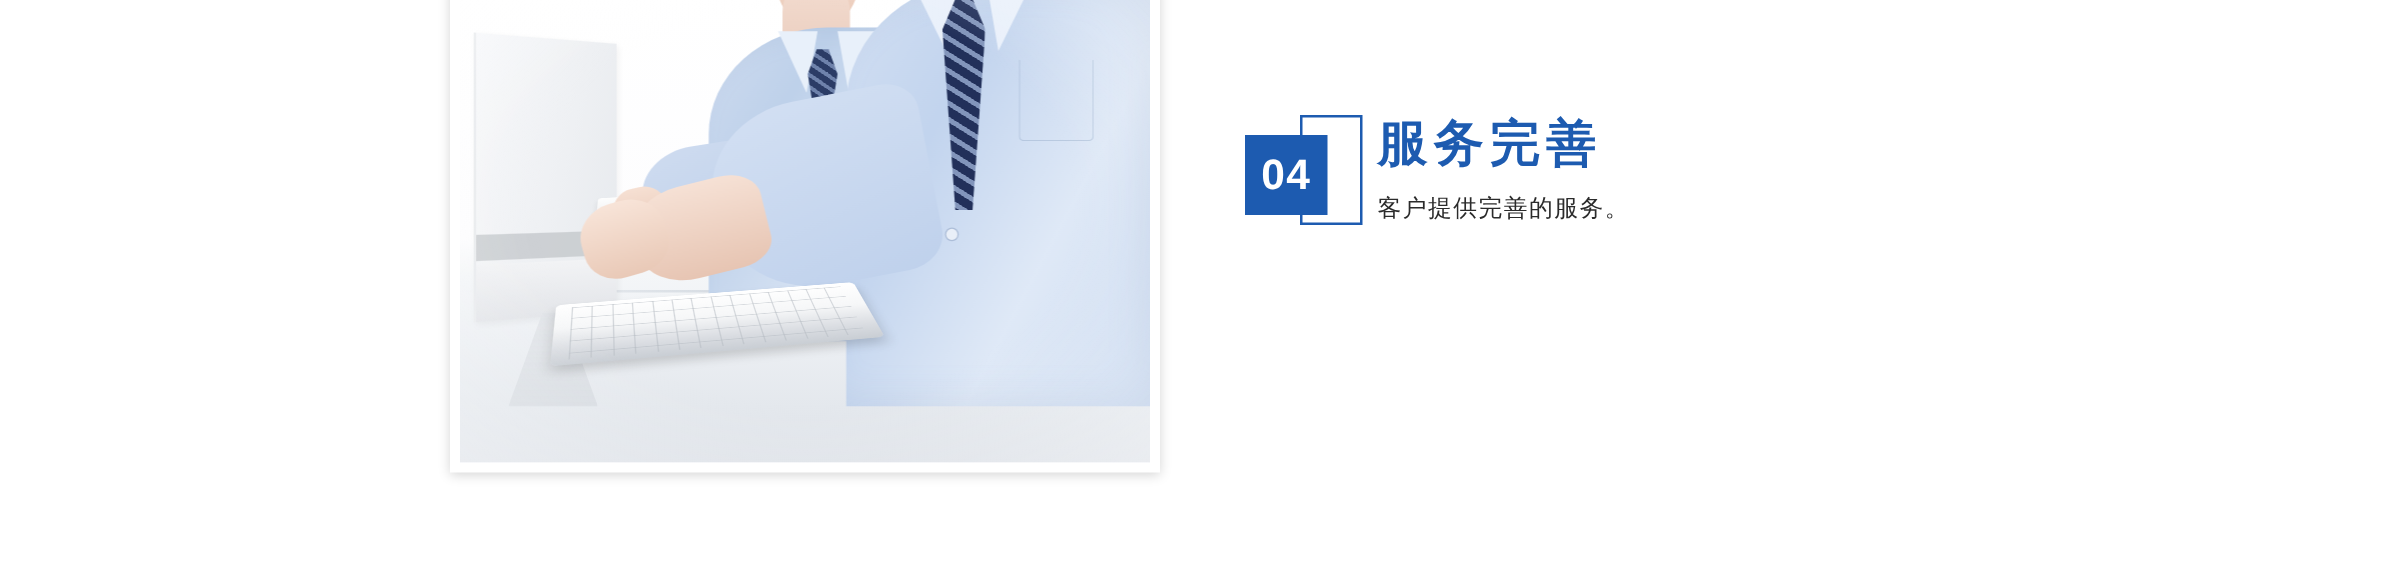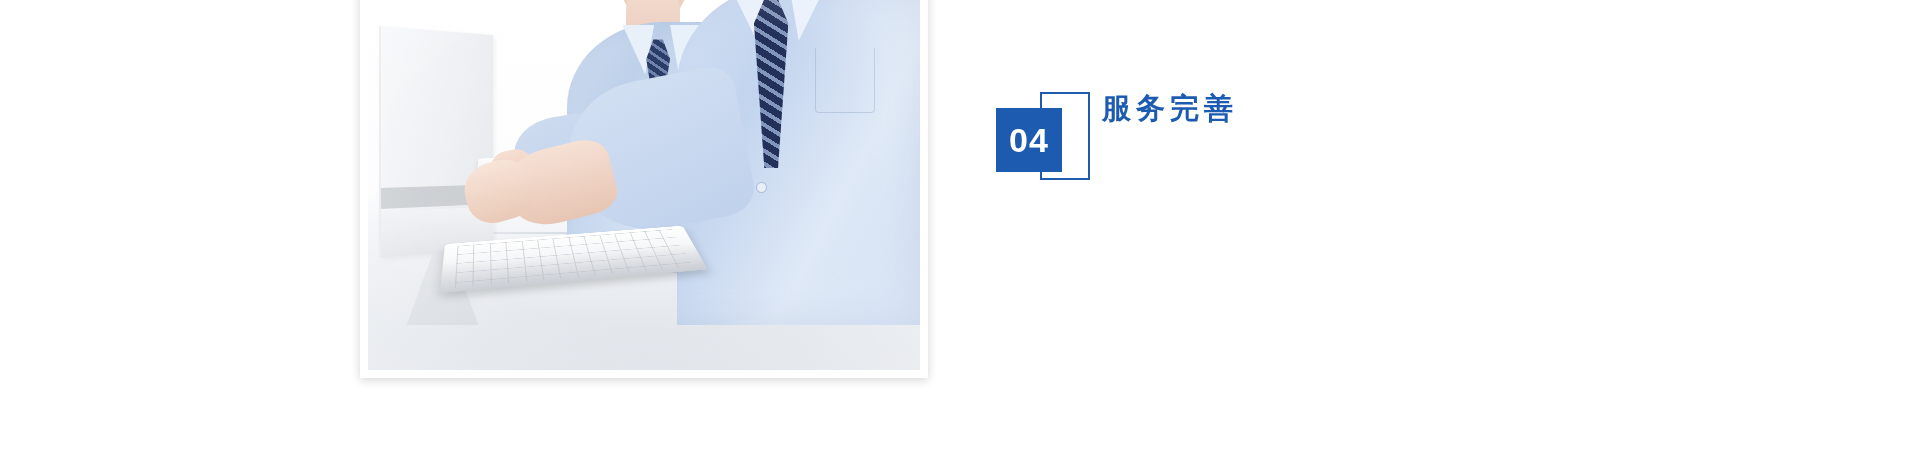--- a/index.html
+++ b/index.html
@@ -354,21 +354,21 @@
     letter-spacing: 1px;
     line-height: 1;
     font-family: "Liberation Sans", "DejaVu Sans", sans-serif;
   }
 
   .text-col {
     margin-left: 106px;
   }
   .title {
     color: #1D5BB0;
-    font-size: 29px;
+    font-size: 40px;
     font-weight: 700;
     letter-spacing: 5px;
     line-height: 1.15;
     margin: 0 0 14px 0;
     font-family: "DejaVu Sans", "Liberation Sans", sans-serif;
   }
   .body-lines {
     color: #2b2b2b;
     font-size: 19px;
     line-height: 31px;
@@ -436,17 +436,18 @@
     <div class="badge-wrap">
       <div class="badge-outline"></div>
       <div class="badge-square">
         <span class="badge-num">04</span>
       </div>
     </div>
 
     <div class="text-col">
       <h2 class="title">服务完善</h2>
       <div class="body-lines">
+        <div>客户提供完善的服务。</div>
       </div>
     </div>
 
   </div>
 </div>
 
 </body></html>

